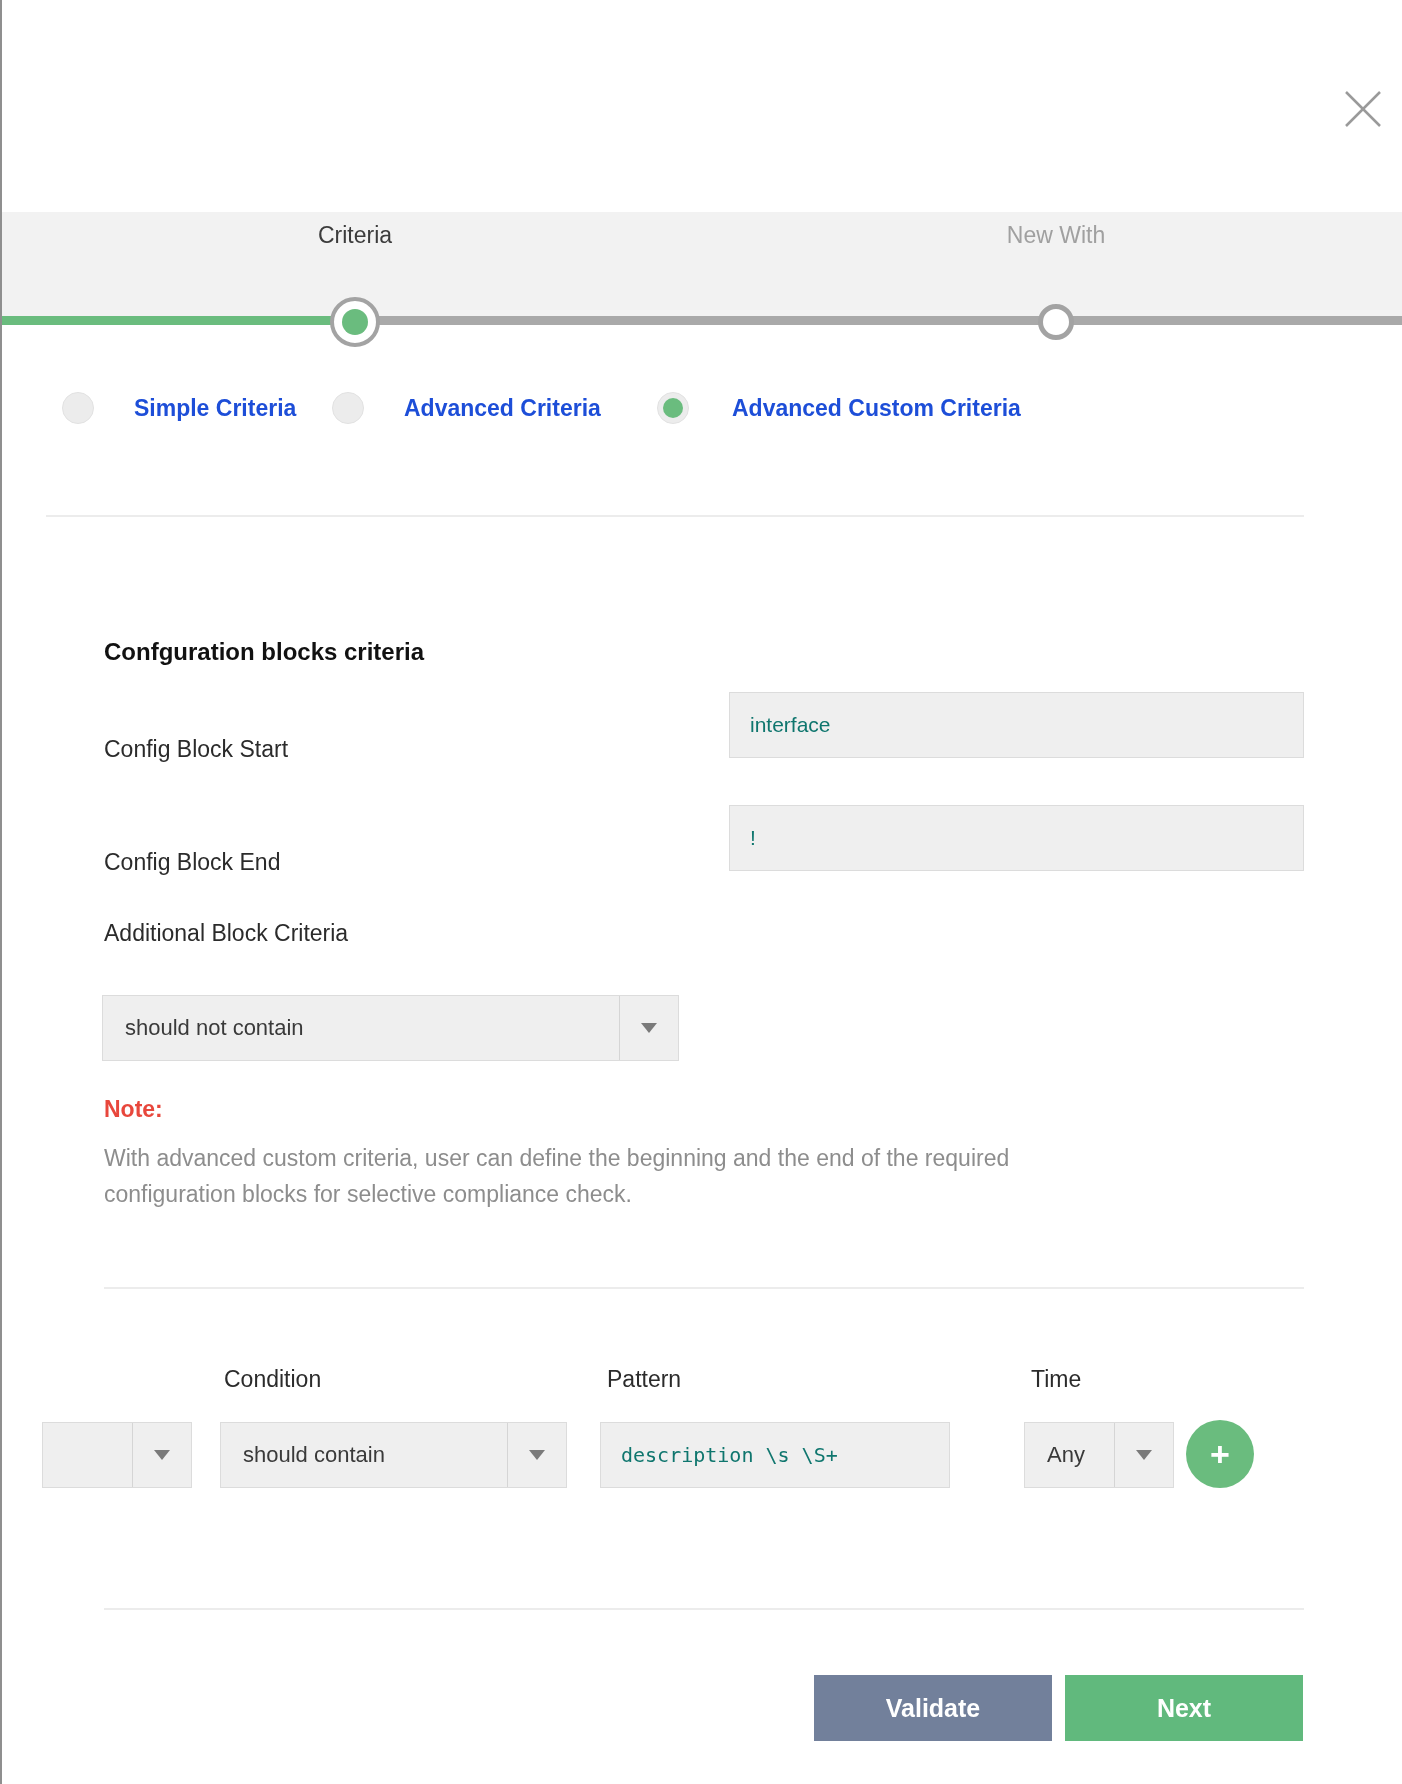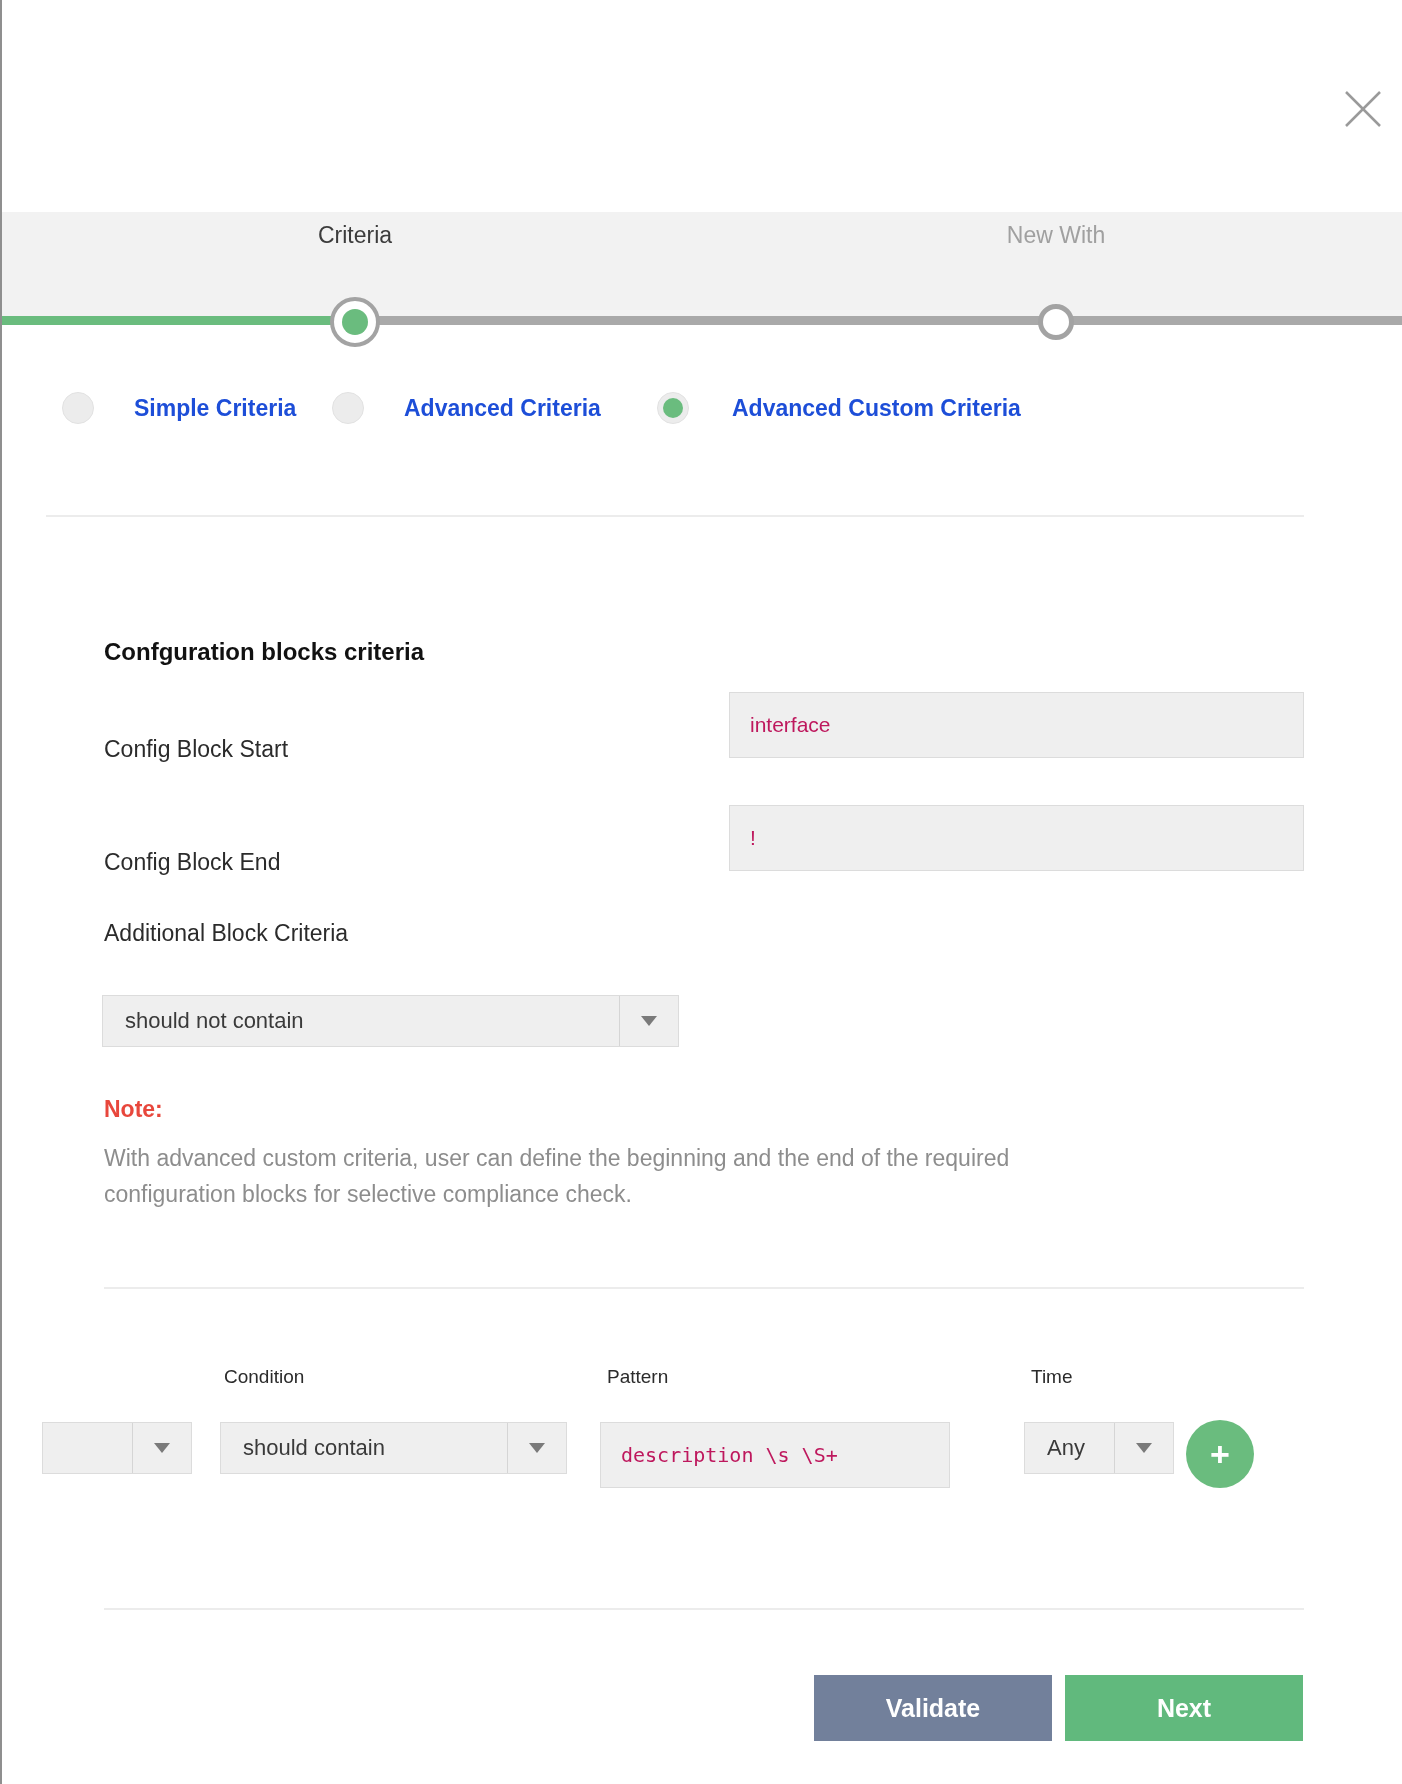--- a/index.html
+++ b/index.html
@@ -29,32 +29,32 @@
   .radio{width:30px;height:30px;border-radius:50%;background:#ececec;border:1px solid #e2e2e2;
     top:392px;display:flex;align-items:center;justify-content:center;cursor:pointer;}
   .radio .dot{width:20px;height:20px;border-radius:50%;background:var(--green,#6abc7e);display:none;}
   .radio.checked .dot{display:block;}
   .radio-label{top:395px;font-size:23px;font-weight:700;color:#1d4ed8;cursor:pointer;margin-left:12px;}
   .divider{height:2px;background:#ececec;}
   
   .section-heading{left:102px;top:638px;font-size:24px;font-weight:700;color:#111111;}
   .field-label{left:102px;font-size:23px;color:#2b2b2b;}
   .tbox{height:66px;background:#efefef;border:1px solid #dcdcdc;box-sizing:border-box;
-    display:flex;align-items:center;font-size:21px;color:#be185d;}
+    display:flex;align-items:center;font-size:21px;color:#0f766e;}
   .tbox.input{padding-left:20px;cursor:text;}
-  .dropdown{height:52px;background:#efefef;border:1px solid #dcdcdc;box-sizing:border-box;
+  .dropdown{height:66px;background:#efefef;border:1px solid #dcdcdc;box-sizing:border-box;
     display:flex;align-items:center;cursor:pointer;font-size:22px;color:#3a3a3a;}
   .dropdown .val{flex:1;padding-left:22px;white-space:nowrap;overflow:hidden;}
   .dropdown .arrow-zone{width:58px;align-self:stretch;border-left:1px solid #d5d5d5;
     display:flex;align-items:center;justify-content:center;}
   .caret{width:0;height:0;border-left:8px solid transparent;border-right:8px solid transparent;
     border-top:10px solid #7a7a7a;}
   .note-label{left:102px;top:1096px;font-size:23px;font-weight:600;color:var(--note_red,#e8473c);}
   .note-text{left:102px;top:1140px;width:1120px;font-size:23px;color:#8d8d8d;line-height:36px;}
-  .col-header{top:1366px;font-size:19px;color:#2b2b2b;}
+  .col-header{top:1366px;font-size:23px;color:#2b2b2b;}
   .mono{font-family:"DejaVu Sans Mono",monospace;font-size:20px;}
   .add-btn{left:1184px;top:1420px;width:68px;height:68px;border-radius:50%;
     background:var(--green,#6abc7e);color:#ffffff;display:flex;align-items:center;justify-content:center;
     font-size:34px;font-weight:600;cursor:pointer;line-height:1;}
   .footer-btn{top:1675px;height:66px;width:238px;display:flex;align-items:center;justify-content:center;
     color:#ffffff;font-size:25px;font-weight:600;cursor:pointer;}
   .btn-validate{left:812px;background:var(--validate_blue,#72809b);}
   .btn-next{left:1063px;background:var(--next_green,#61b97d);}
 </style>
 </head>

